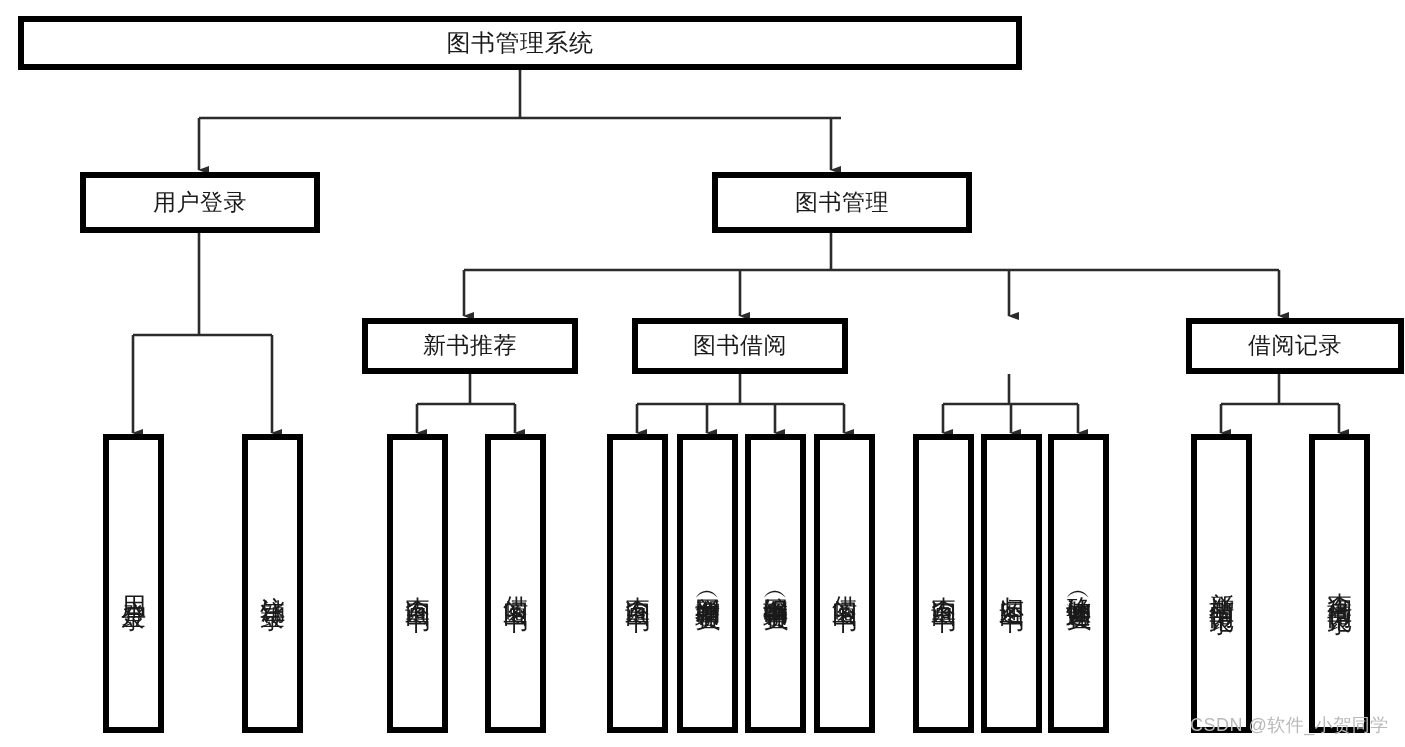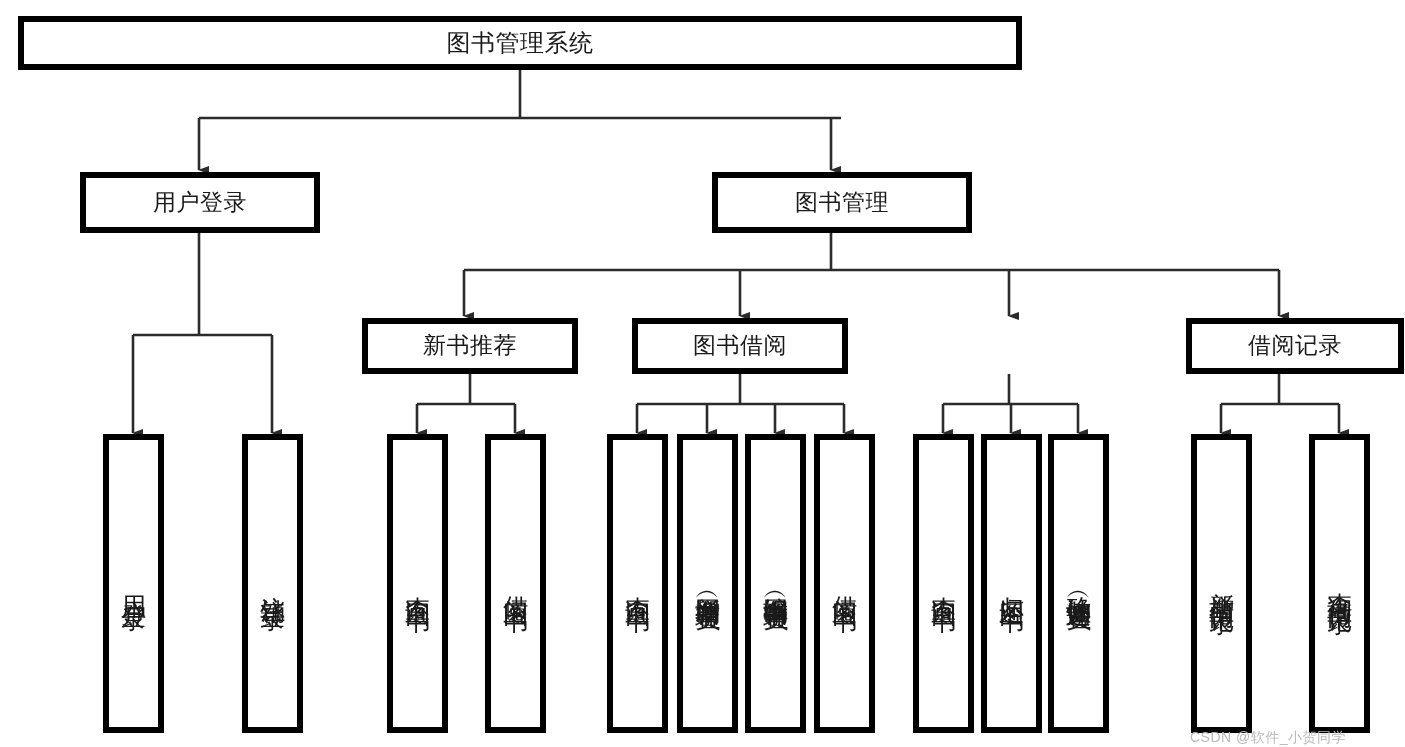--- a/index.html
+++ b/index.html
@@ -64,25 +64,24 @@
     letter-spacing: 4px;
     white-space: nowrap;
   }
   .node.vert.long .node-label {
     font-size: 25px;
     letter-spacing: 1.5px;
   }
   .watermark {
     position: absolute;
     color: #b9b9b9;
-    font-size: 14px;
+    font-size: 18px;
     letter-spacing: 0.5px;
     white-space: nowrap;
     user-select: none;
-    margin-top: 16px;
   }
 </style>
 </head>
 <body>
 
 <div id="diagram-canvas">
 
   <svg id="edge-layer" viewBox="0 0 1405 747" width="1405" height="747">
     <defs>
       <marker id="arrowhead" markerWidth="9" markerHeight="11" refX="4.2" refY="10" orient="auto" markerUnits="userSpaceOnUse">

